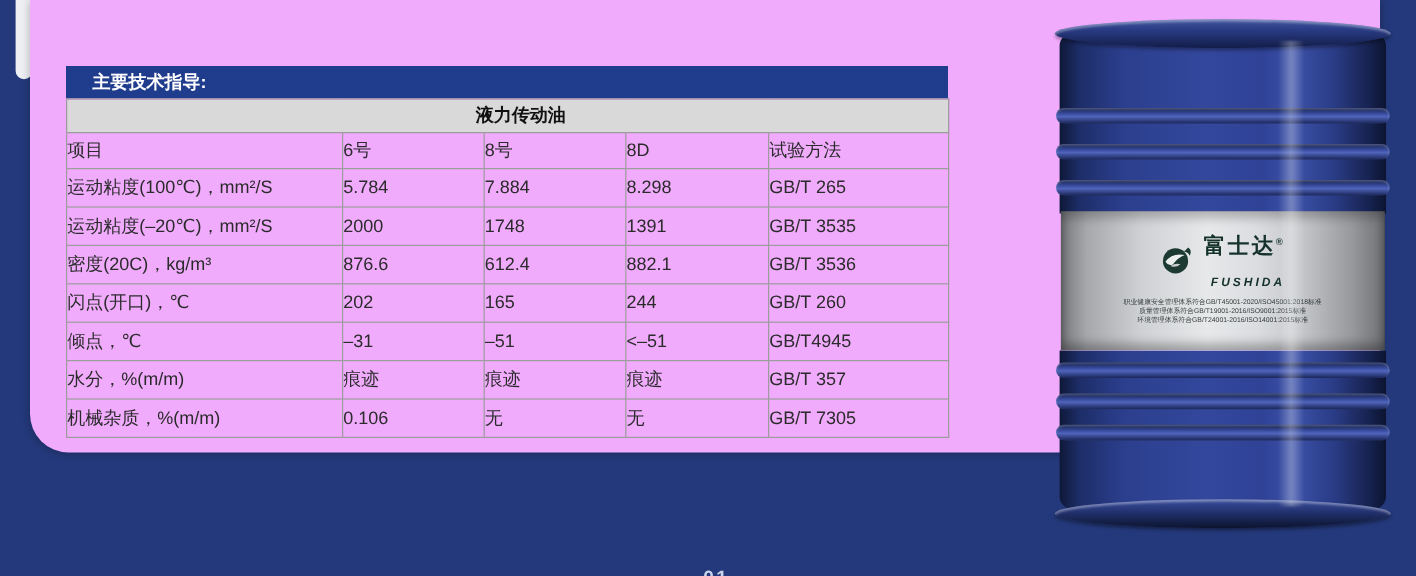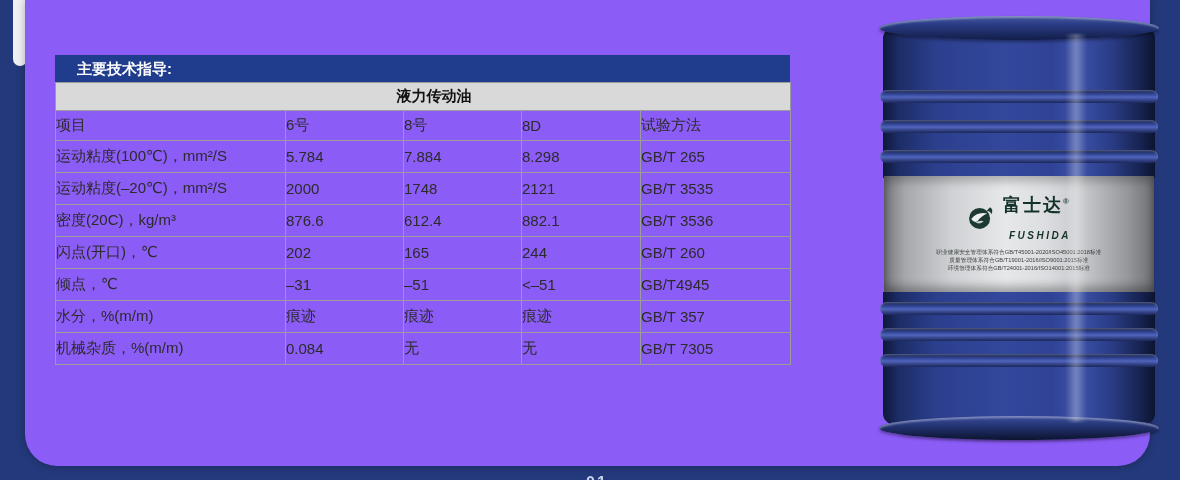--- a/index.html
+++ b/index.html
@@ -3,21 +3,21 @@
 <meta charset="utf-8">
 <style>
   html,body{margin:0;padding:0;}
   body{font-family:"Liberation Sans","DejaVu Sans",sans-serif;}
   .stage{position:relative;width:1180px;height:480px;background:#24397b;overflow:hidden;}
 
   
   .underpage{position:absolute;left:13px;top:0;width:14px;height:66px;background:#eef0f4;border-radius:0 0 8px 8px;}
 
   
-  .card{position:absolute;left:25px;top:0;width:1125px;height:466px;background:#8b5cf6;
+  .card{position:absolute;left:25px;top:0;width:1125px;height:377px;background:#f0abfc;
         border-radius:0 0 32px 32px;box-shadow:0 0 8px rgba(0,0,0,.28);}
 
   
   .spec{position:absolute;left:30px;top:55px;width:735px;}
   .spec-title{height:27px;line-height:27px;background:#1f3d8c;color:#ffffff;
               font-size:15px;font-weight:bold;padding-left:22px;box-sizing:border-box;}
   table.spec-table{border-collapse:collapse;table-layout:fixed;width:735px;
                    font-size:15px;color:#2b2b2b;}
   table.spec-table td,table.spec-table th{border:1px solid #9c9c9c;text-align:left;
                    vertical-align:middle;font-weight:normal;padding:0;height:31px;
@@ -100,21 +100,21 @@
               <td class="c-item">运动粘度(100℃)，mm²/S</td>
               <td>5.784</td>
               <td>7.884</td>
               <td>8.298</td>
               <td>GB/T 265</td>
             </tr>
             <tr>
               <td class="c-item">运动粘度(–20℃)，mm²/S</td>
               <td>2000</td>
               <td>1748</td>
-              <td>2121</td>
+              <td>1391</td>
               <td>GB/T 3535</td>
             </tr>
             <tr>
               <td class="c-item">密度(20C)，kg/m³</td>
               <td>876.6</td>
               <td>612.4</td>
               <td>882.1</td>
               <td>GB/T 3536</td>
             </tr>
             <tr>
@@ -133,21 +133,21 @@
             </tr>
             <tr>
               <td class="c-item">水分，%(m/m)</td>
               <td>痕迹</td>
               <td>痕迹</td>
               <td>痕迹</td>
               <td>GB/T 357</td>
             </tr>
             <tr>
               <td class="c-item">机械杂质，%(m/m)</td>
-              <td>0.084</td>
+              <td>0.106</td>
               <td>无</td>
               <td>无</td>
               <td>GB/T 7305</td>
             </tr>
         </tbody>
       </table>
     </div>
 
     <div class="drum">
       <div class="drum-shadow"></div>

